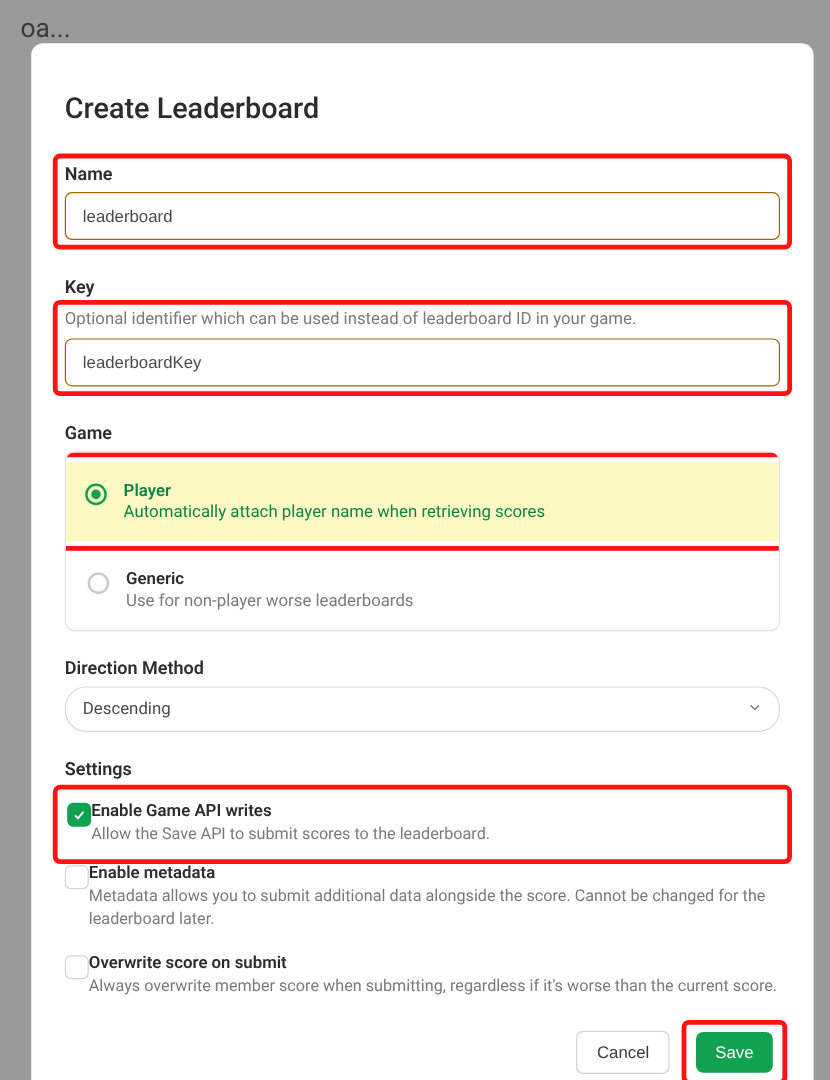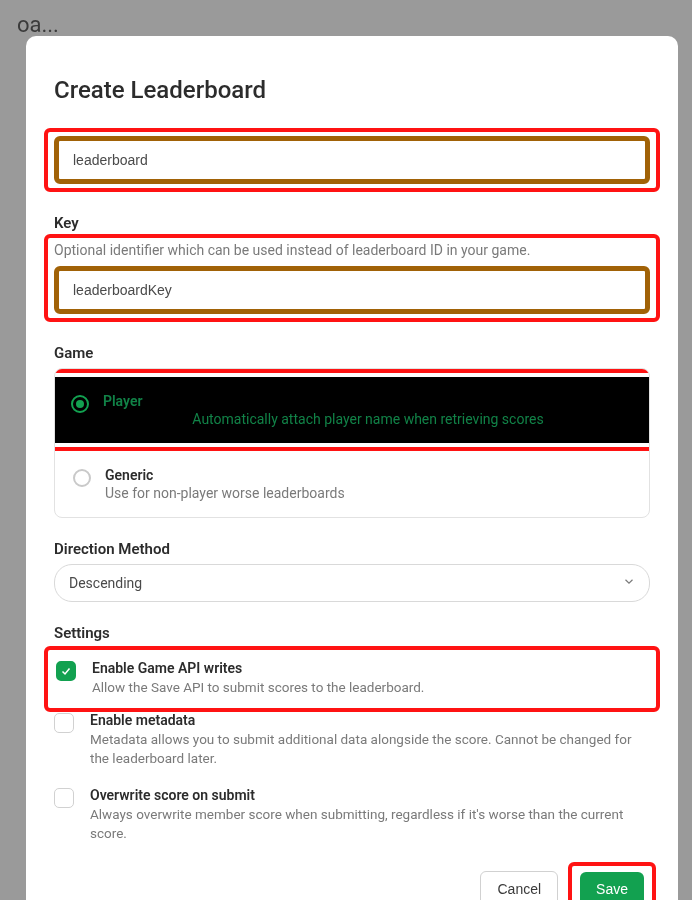--- a/index.html
+++ b/index.html
@@ -46,21 +46,21 @@
     .field-hint {
       font-size: 14px;
       color: #7a7a7a;
       margin-bottom: 8px;
     }
     .text-input {
       width: 100%;
       padding: 11px 14px;
       font-size: 14px;
       color: #4a4a4a;
-      border: 5px solid #a16207;
+      border: 1px solid #a16207;
       border-radius: 6px;
       outline: none;
     }
     .highlight-box {
       border: 4px solid #ff1313;
       border-radius: 6px;
       padding: 4px 6px;
       margin-left: -10px;
       margin-right: -10px;
     }
@@ -71,21 +71,21 @@
       border-radius: 8px;
       overflow: hidden;
     }
     .radio-option {
       display: flex;
       align-items: flex-start;
       padding: 16px 18px;
       gap: 14px;
     }
     .radio-option.selected {
-      background: #000000;
+      background: #fef9c3;
     }
     .radio-circle {
       width: 18px;
       height: 18px;
       border-radius: 50%;
       border: 2px solid #c9c9c9;
       margin-top: 2px;
       flex-shrink: 0;
       position: relative;
     }
@@ -105,21 +105,21 @@
       font-size: 14px;
       font-weight: 600;
       color: #2c2c2c;
       margin-bottom: 2px;
     }
     .radio-option.selected .radio-title { color: #118247; }
     .radio-desc {
       font-size: 14px;
       color: #7a7a7a;
     }
-    .radio-option.selected .radio-desc { color: #118247; text-align: center; }
+    .radio-option.selected .radio-desc { color: #118247; }
 
     
     .select-wrap {
       position: relative;
     }
     .select {
       width: 100%;
       padding: 10px 14px;
       font-size: 14px;
       color: #4a4a4a;
@@ -133,21 +133,21 @@
       right: 14px;
       top: 50%;
       transform: translateY(-50%);
       color: #7a7a7a;
       pointer-events: none;
     }
 
     
     .checkbox-row {
       display: flex;
-      gap: 16px;
+      gap: 0;
       align-items: flex-start;
       margin-bottom: 18px;
     }
     .checkbox {
       width: 20px;
       height: 20px;
       border-radius: 5px;
       border: 1px solid #d1d1d1;
       flex-shrink: 0;
       margin-top: 1px;
@@ -227,20 +227,21 @@
 </head>
 <body>
 
 <div class="bg-text">oa...</div>
 
 <div class="modal">
   <h2 class="modal-title">Create Leaderboard</h2>
 
   <div class="field-group">
     <div class="highlight-box">
+      <label class="field-label">Name</label>
       <input type="text" class="text-input" value="leaderboard" style="">
     </div>
   </div>
 
   <div class="field-group">
     <label class="field-label" style="margin-bottom:2px;">Key</label>
     <div class="highlight-box">
       <div class="field-hint">Optional identifier which can be used instead of leaderboard ID in your game.</div>
       <input type="text" class="text-input" value="leaderboardKey" style="">
     </div>

